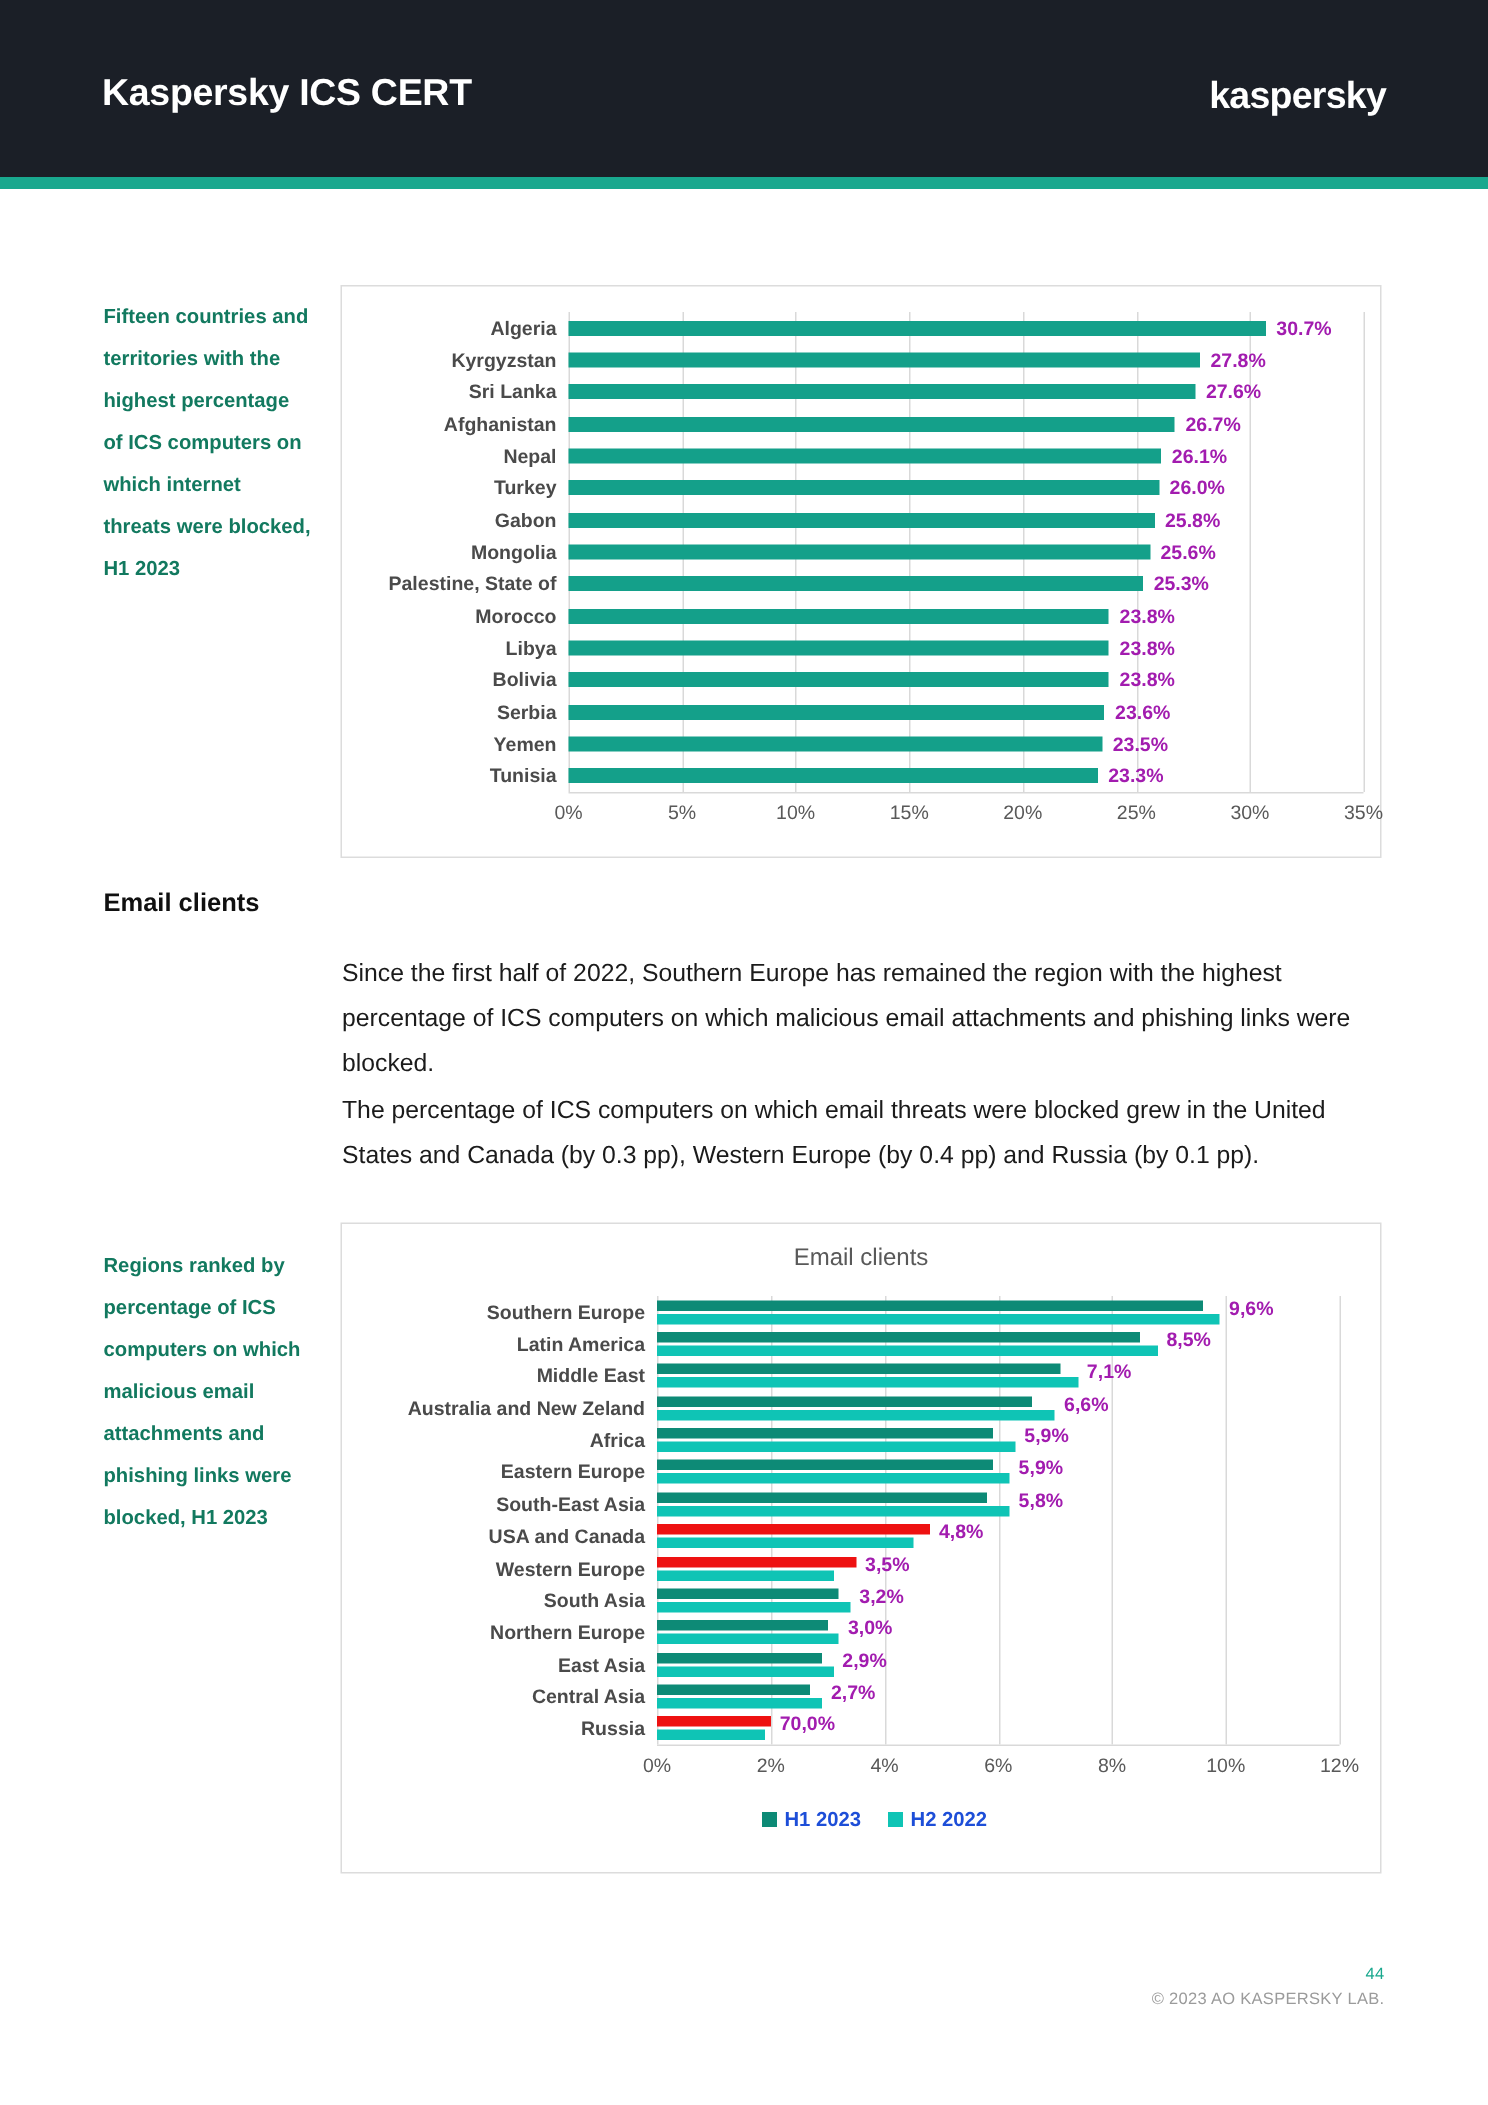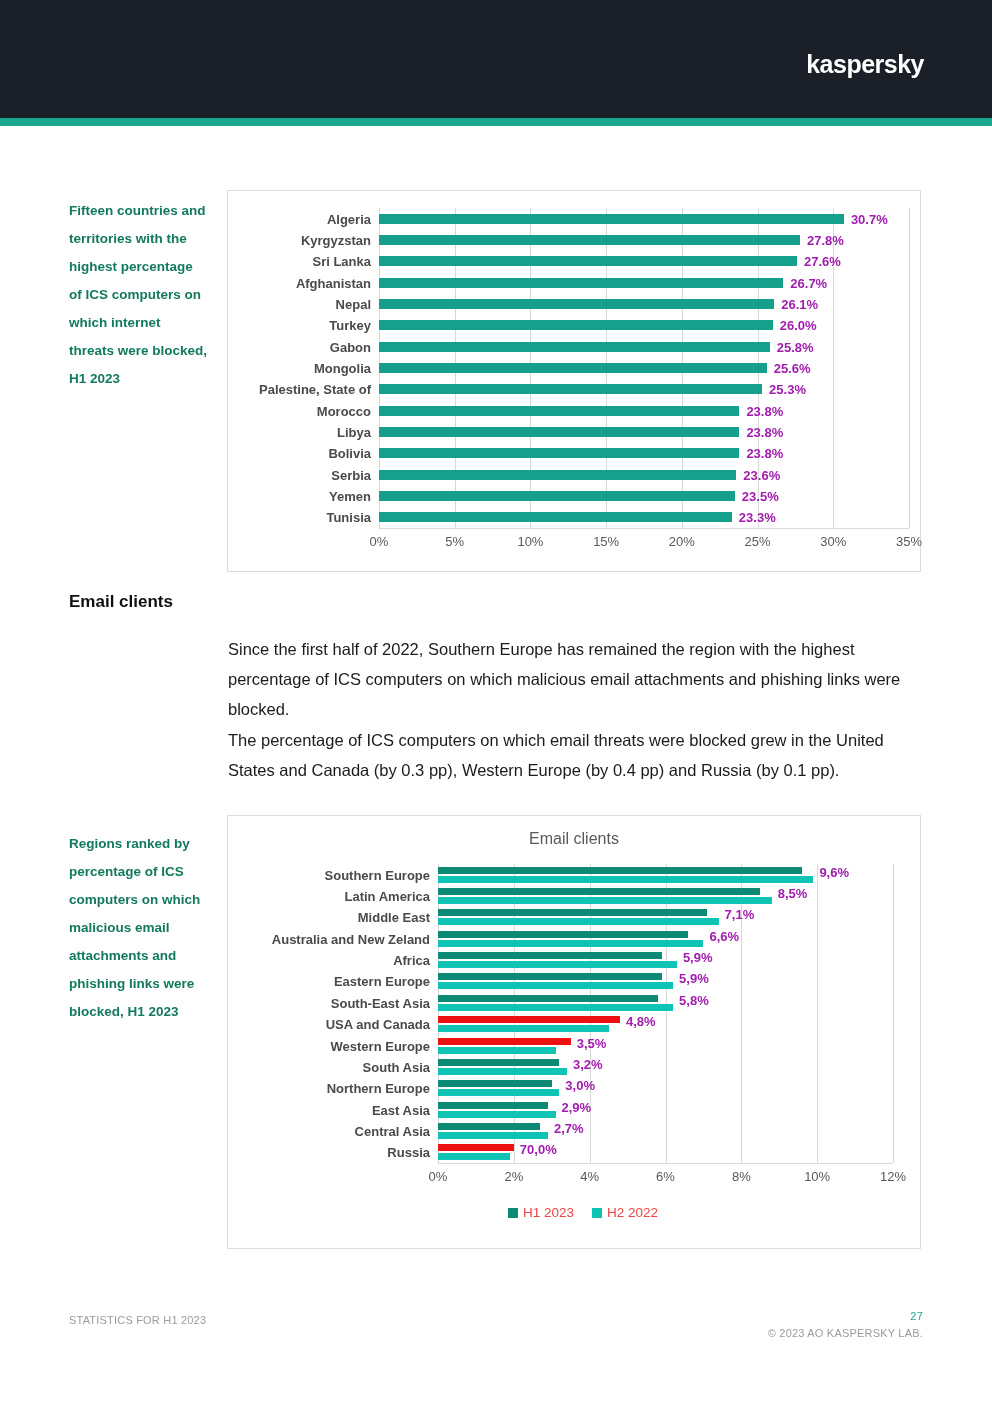--- a/index.html
+++ b/index.html
@@ -84,21 +84,21 @@
     text-align:right;
   }
   .tick-label {
     position:absolute; top:100%; margin-top:6px;
     font-size:13px; color:#595959; transform:translateX(-50%);
   }
 
   
   .legend {
     position:absolute; display:flex; gap:18px; align-items:center;
-    font-size:13.5px; color:#ef4444;
+    font-size:13.5px; color:#1d4ed8;font-weight:bold;
   }
   .legend-item { display:flex; align-items:center; gap:5px; }
   .legend-swatch { width:10px; height:10px; display:inline-block; }
 
   
   .footer-left {
     position:absolute; left:69px; top:1312px;
     font-size:11px; line-height:17px; color:#9b9b9b; letter-spacing:0.2px;
   }
   .footer-page {
@@ -107,20 +107,21 @@
   }
   .footer-copy {
     position:absolute; right:69px; top:1327px;
     font-size:11px; color:#9b9b9b; letter-spacing:0.2px;
   }
 </style>
 </head>
 <body>
 
 <div class="header">
+  <div class="header-title">Kaspersky ICS CERT</div>
   <div class="header-logo">kaspersky</div>
 </div>
 <div class="header-rule"></div>
 
 <div class="caption" id="caption-1">Fifteen countries and territories with the highest percentage of ICS computers on which internet threats were blocked, H1 2023</div>
 
 <div class="chart-frame" id="chart1-frame">
   <div class="plot" id="chart1-plot" style="left: 151px; top: 17px; width: 530px; height: 320px;">
       <div class="gridline" style="left: 0px;"></div>
       <div class="tick-label" style="left: 0px;">0%</div>
@@ -274,16 +275,15 @@
         <span>H1 2023</span>
       </div>
       <div class="legend-item">
         <span class="legend-swatch" style="background: rgb(15, 196, 181);"></span>
         <span>H2 2022</span>
       </div>
     </div>
 </div>
 
 <div class="footer-left">
-  <div>STATISTICS FOR H1 2023</div>
-</div>
-<div class="footer-page">27</div>
+</div>
+<div class="footer-page">44</div>
 <div class="footer-copy">© 2023 AO KASPERSKY LAB.</div>
 
 </body></html>

